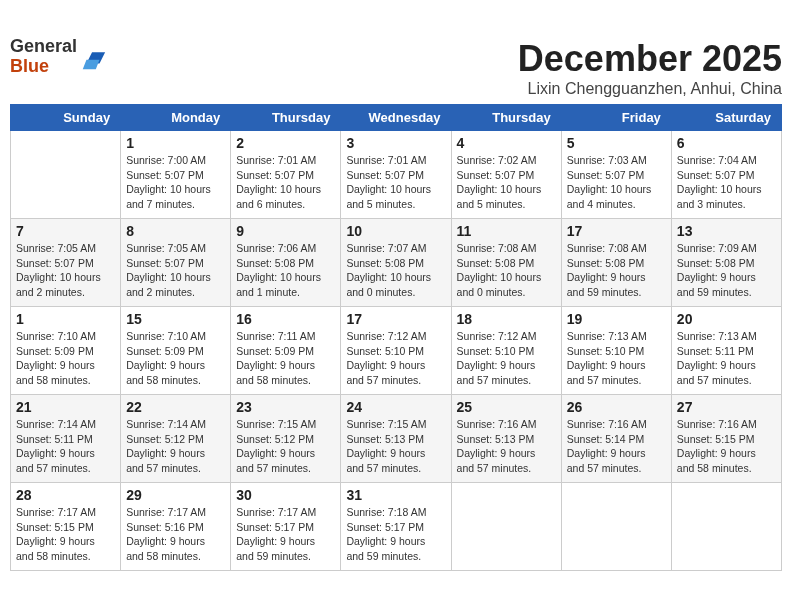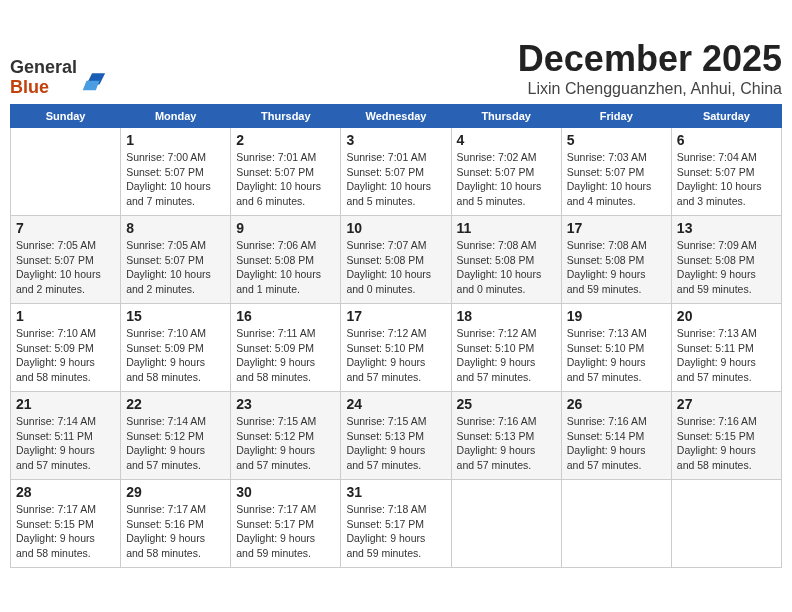--- a/index.html
+++ b/index.html
@@ -6,21 +6,21 @@
     body {
       font-family: Arial, sans-serif;
       background: #fff;
       width: 792px;
       min-height: 612px;
       padding: 10px;
     }
     .header-area {
       display: flex;
       justify-content: space-between;
-      align-items: flex-end;
+      align-items: center;
       margin-bottom: 6px;
     }
     .logo {
       display: flex;
       align-items: center;
       margin-top: 6px;
     }
     .logo-text {
       font-size: 18px;
       font-weight: bold;
@@ -47,23 +47,23 @@
       color: #444;
     }
     table {
       width: 100%;
       border-collapse: collapse;
       table-layout: fixed;
     }
     th {
       background-color: #2962b5;
       color: #fff;
-      text-align: center;
+      text-align: right;
       padding: 5px 10px;
-      font-size: 11px;
+      font-size: 13px;
       border: 1px solid #2962b5;
     }
     td {
       border: 1px solid #ccc;
       vertical-align: top;
       padding: 4px 5px;
       min-height: 80px;
       height: 88px;
     }
     .day-num {

